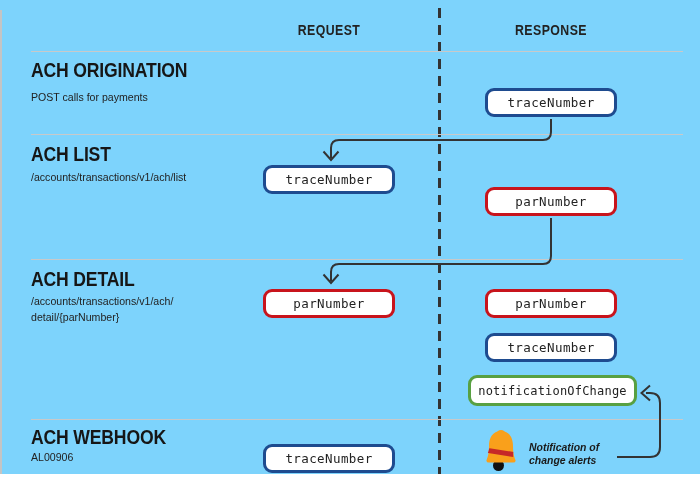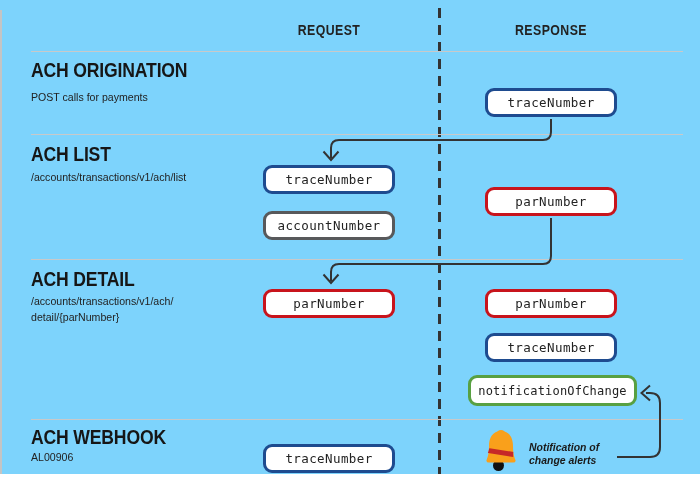--- a/index.html
+++ b/index.html
@@ -51,21 +51,20 @@
   <div class="sec-sub" style="top:170px;">/accounts/transactions/v1/ach/list</div>
 
   <div class="sec-title" style="top:268px;">ACH DETAIL</div>
   <div class="sec-sub" style="top:294px;">/accounts/transactions/v1/ach/</div>
   <div class="sec-sub" style="top:310px;">detail/{parNumber}</div>
 
   <div class="sec-title" style="top:426px;">ACH WEBHOOK</div>
   <div class="sec-sub" style="top:450px;">AL00906</div>
 
   <div class="box blue" style="left: 263px; top: 165px; border-color: rgb(30, 75, 143);">traceNumber</div>
-  <div class="box gray" style="left: 263px; top: 211px; border-color: rgb(88, 89, 91);">accountNumber</div>
   <div class="box red" style="left: 263px; top: 289px; border-color: rgb(200, 20, 28);">parNumber</div>
   <div class="box blue" style="left: 263px; top: 444px; border-color: rgb(30, 75, 143);">traceNumber</div>
 
   <div class="box blue" style="left: 485px; top: 88px; border-color: rgb(30, 75, 143);">traceNumber</div>
   <div class="box red" style="left: 485px; top: 187px; border-color: rgb(200, 20, 28);">parNumber</div>
   <div class="box red" style="left: 485px; top: 289px; border-color: rgb(200, 20, 28);">parNumber</div>
   <div class="box blue" style="left: 485px; top: 333px; border-color: rgb(30, 75, 143);">traceNumber</div>
   <div class="box green wide" style="left: 468px; top: 375px; border-color: rgb(88, 160, 66);">notificationOfChange</div>
 
   <svg class="arrows" width="700" height="497" viewBox="0 0 700 497">

